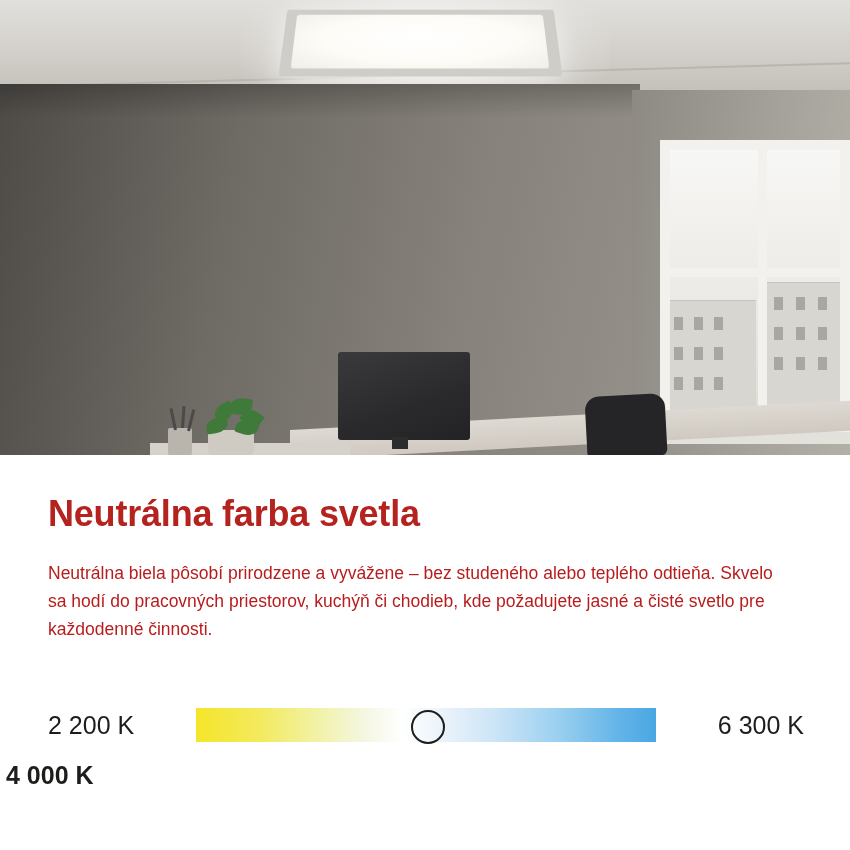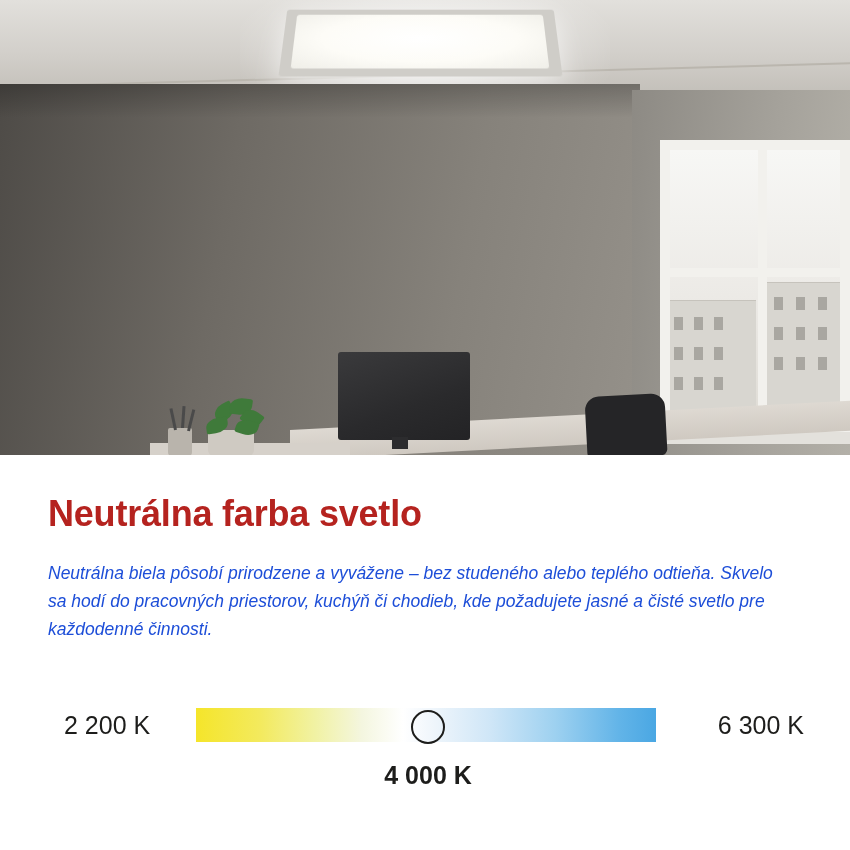--- a/index.html
+++ b/index.html
@@ -223,40 +223,38 @@
     font-weight: bold;
     color: #b5231f;
     letter-spacing: -0.2px;
   }
   .body-text {
     position: absolute;
     left: 48px; top: 86px;
     width: 740px;
     font-size: 17.5px;
     line-height: 28px;
-    color: #1d4ed8;
-    font-style: italic;
+    color: #b91c1c;
   }
 
   
   .scale-row {
     position: absolute;
     left: 48px; top: 248px;
     width: 756px;
     height: 44px;
     display: flex;
     align-items: center;
     justify-content: space-between;
   }
   .scale-label {
     font-size: 25px;
     color: #1d1d1b;
     white-space: nowrap;
     flex: 0 0 auto;
-    margin-left: 16px;
   }
   .gradient-wrap {
     position: relative;
     flex: 0 0 auto;
     width: 460px;
     height: 34px;
     margin: 0 16px;
   }
   .gradient-bar {
     position: absolute;
@@ -284,21 +282,20 @@
     margin-left: -15px;
     margin-top: -15px;
     border: 2.5px solid #1d1d1b;
     border-radius: 50%;
     background: transparent;
   }
   .current-value {
     position: absolute;
     left: 0; top: 306px;
     width: 850px;
-    text-align: center;
     font-size: 25px;
     font-weight: bold;
     color: #1d1d1b;
     padding-left: 6px;
     box-sizing: border-box;
   }
 </style>
 </head>
 <body>
 
@@ -360,21 +357,21 @@
     <div class="leaf" style="left:206px; top:418px; width:22px; height:15px; transform:rotate(-8deg);"></div>
     <div class="leaf" style="left:236px; top:420px; width:22px; height:15px; transform:rotate(18deg);"></div>
 
     <div class="cup"></div>
     <div class="pen" style="left:174px; top:408px; transform:rotate(-12deg);"></div>
     <div class="pen" style="left:181px; top:406px; transform:rotate(4deg);"></div>
     <div class="pen" style="left:187px; top:409px; transform:rotate(14deg);"></div>
   </div>
 
   <div class="content">
-    <h1 class="headline">Neutrálna farba svetlo</h1>
+    <h1 class="headline">Neutrálna farba svetla</h1>
     <p class="body-text">Neutrálna biela pôsobí prirodzene a vyvážene – bez studeného alebo teplého odtieňa. Skvelo sa hodí do pracovných priestorov, kuchýň či chodieb, kde požadujete jasné a čisté svetlo pre každodenné činnosti.</p>
 
     <div class="scale-row">
       <div class="scale-label">2 200 K</div>
       <div class="gradient-wrap">
         <div class="gradient-bar"></div>
         <div class="marker" style="left: 50%;"></div>
       </div>
       <div class="scale-label">6 300 K</div>
     </div>

